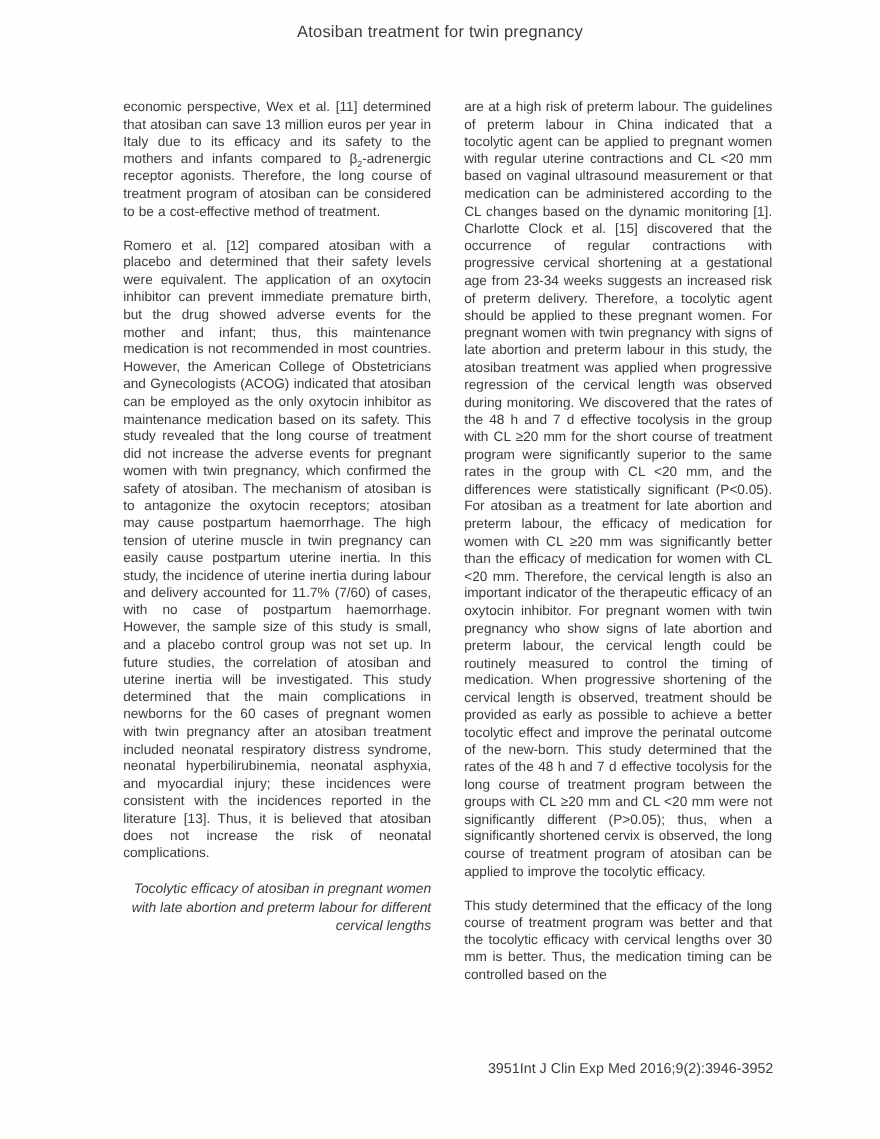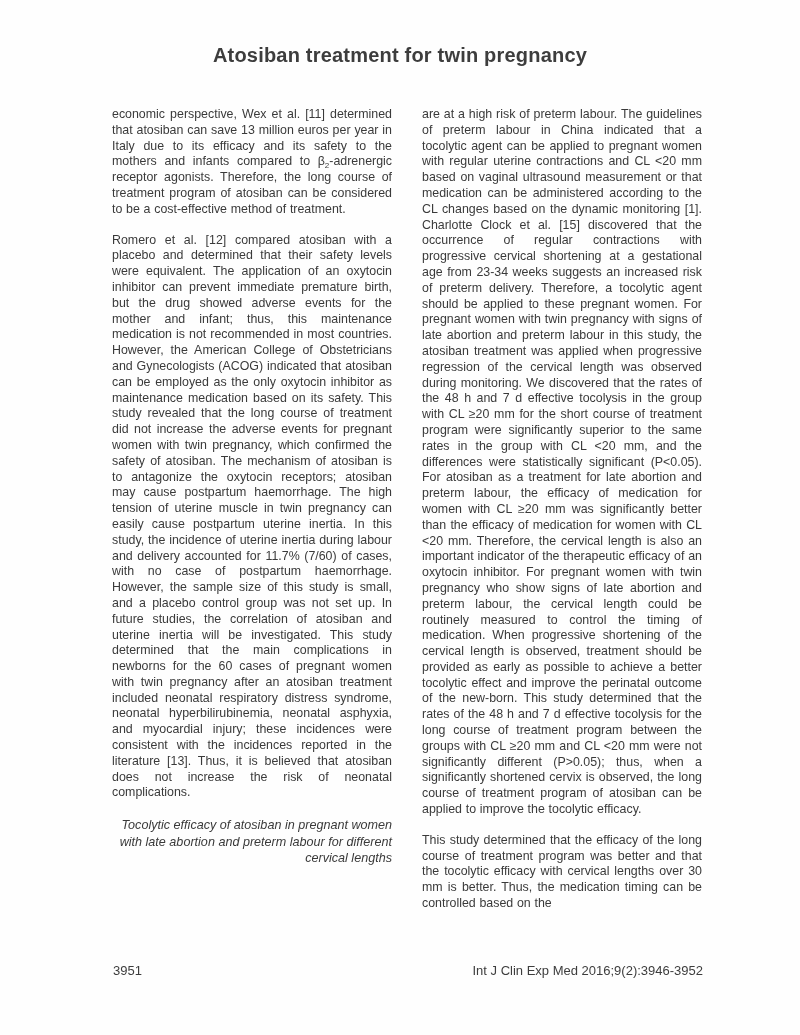--- a/index.html
+++ b/index.html
@@ -10,39 +10,38 @@
   .page {
     position: relative;
     width: 800px;
     height: 1035px;
     background: #fefefe;
     overflow: hidden;
     font-family: "Liberation Sans", sans-serif;
     color: #3a3a3a;
   }
   .running-title {
-    padding-top: 44px;
+    padding-top: 21px;
     text-align: center;
-    font-size: 20px;
+    font-size: 15px;
     letter-spacing: 0.2px;
     color: #3d3d3d;
-    font-weight: bold;
   }
   .columns {
     width: 590px;
     margin: 40px 0 0 112px;
     display: flex;
     gap: 30px;
   }
   .col {
     flex: 0 0 280px;
     width: 280px;
   }
   p.body-text {
-    margin: 0 0 15px 0;
+    margin: 12px 0 15px 0;
     font-size: 12.4px;
     line-height: 15.8px;
     text-align: justify;
     hyphens: auto;
     -webkit-hyphens: auto;
     word-spacing: 0.3px;
   }
   p.body-text:last-child { margin-bottom: 0; }
   sub.beta-sub {
     font-size: 8px;
@@ -56,21 +55,21 @@
     margin: 16px 0 15px 0;
     text-align: right;
     color: #3a3a3a;
   }
   .footer {
     position: absolute;
     top: 963px;
     left: 113px;
     right: 97px;
     display: flex;
-    justify-content: space-between;
+    justify-content: flex-end;
     font-size: 13px;
     color: #3d3d3d;
   }
 </style>
 </head>
 <body>
 
 <div class="page">
 
   <div class="running-title">Atosiban treatment for twin pregnancy</div>

